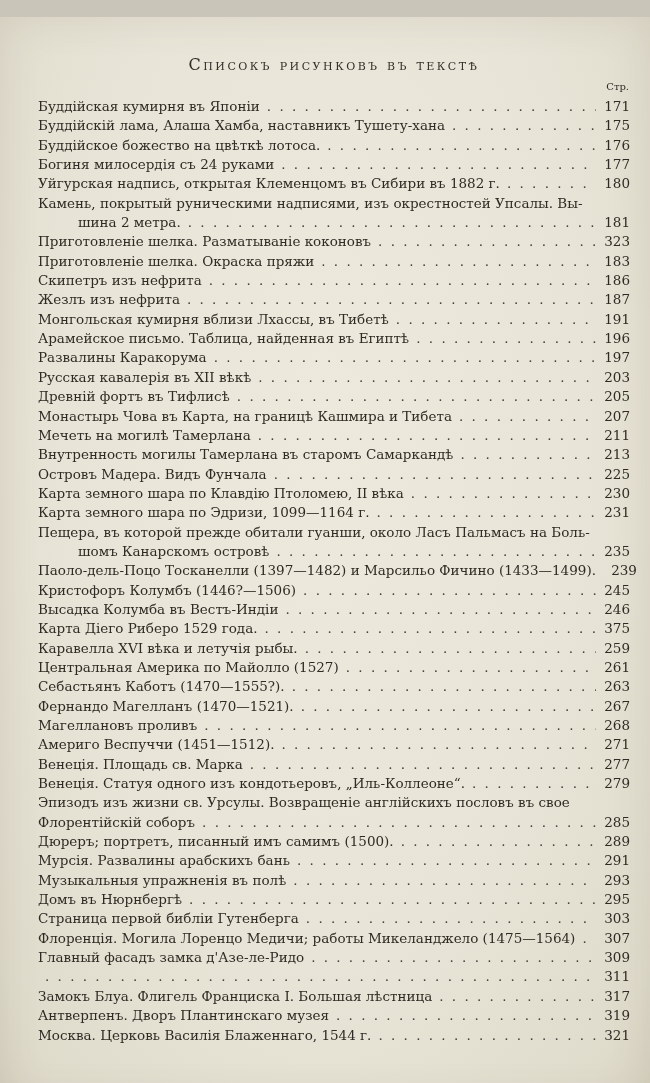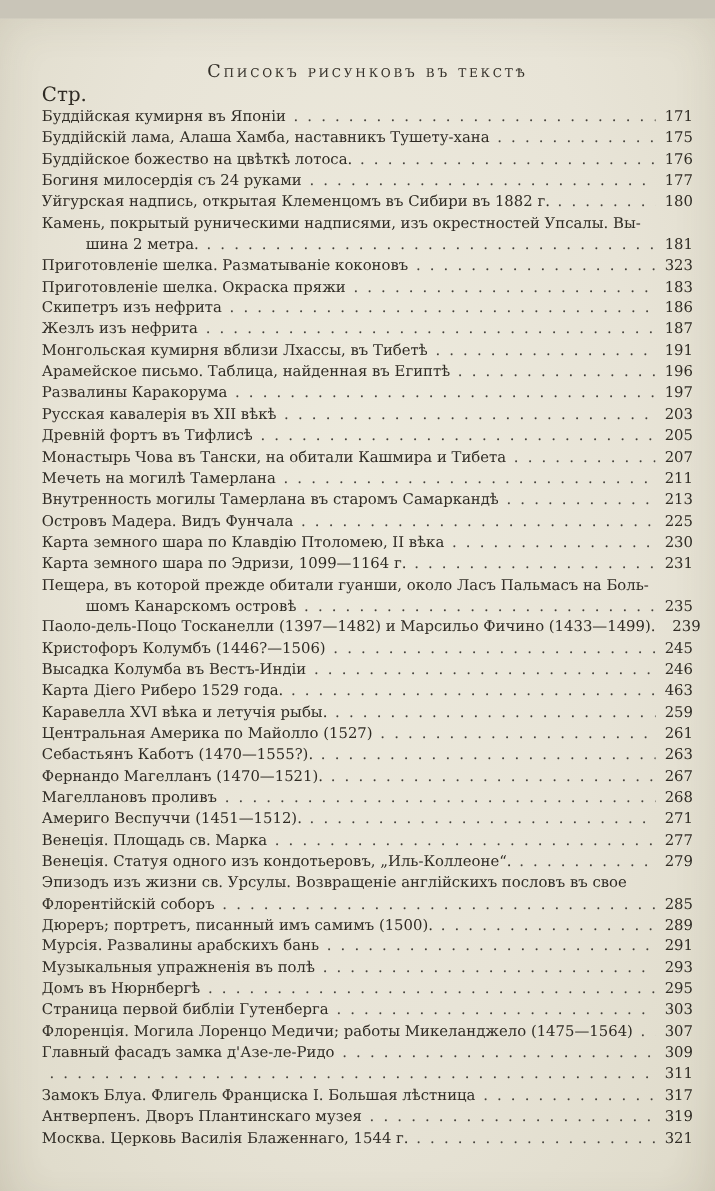--- a/index.html
+++ b/index.html
@@ -19,21 +19,22 @@
   .doc-title {
     text-align: center;
     font-size: 16px;
     letter-spacing: 2.5px;
     font-variant-caps: small-caps;
     margin: 0 0 4px 0;
     color: #332f28;
     font-weight: normal;
   }
   .str-header {
-    font-size: 18px;
+    text-align: right;
+    font-size: 10px;
     line-height: 18px;
     padding-right: 1px;
     margin-bottom: 1px;
   }
   .toc { font-size: 13.5px; }
   .entry { margin: 0; }
   .row {
     display: flex;
     align-items: flex-end;
     line-height: 19.35px;
@@ -168,21 +169,21 @@
       </div>
       <div class="entry">
         <div class="row">
           <span class="label">Древній фортъ въ Тифлисѣ</span>
           <span class="dots"></span>
           <span class="page-num">205</span>
         </div>
       </div>
       <div class="entry">
         <div class="row">
-          <span class="label">Монастырь Чова въ Тански, на обитали Кашмира и Тибета</span>
+          <span class="label">Монастырь Чова въ Карта, на границѣ Кашмира и Тибета</span>
           <span class="dots"></span>
           <span class="page-num">207</span>
         </div>
       </div>
       <div class="entry">
         <div class="row">
           <span class="label">Мечеть на могилѣ Тамерлана</span>
           <span class="dots"></span>
           <span class="page-num">211</span>
         </div>
@@ -243,21 +244,21 @@
         <div class="row">
           <span class="label">Высадка Колумба въ Вестъ-Индіи</span>
           <span class="dots"></span>
           <span class="page-num">246</span>
         </div>
       </div>
       <div class="entry">
         <div class="row">
           <span class="label">Карта Діего Риберо 1529 года.</span>
           <span class="dots"></span>
-          <span class="page-num">463</span>
+          <span class="page-num">375</span>
         </div>
       </div>
       <div class="entry">
         <div class="row">
           <span class="label">Каравелла XVI вѣка и летучія рыбы.</span>
           <span class="dots"></span>
           <span class="page-num">259</span>
         </div>
       </div>
       <div class="entry">

